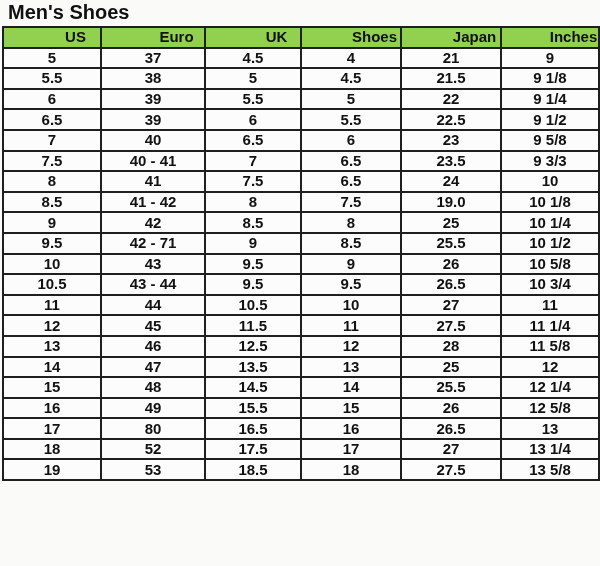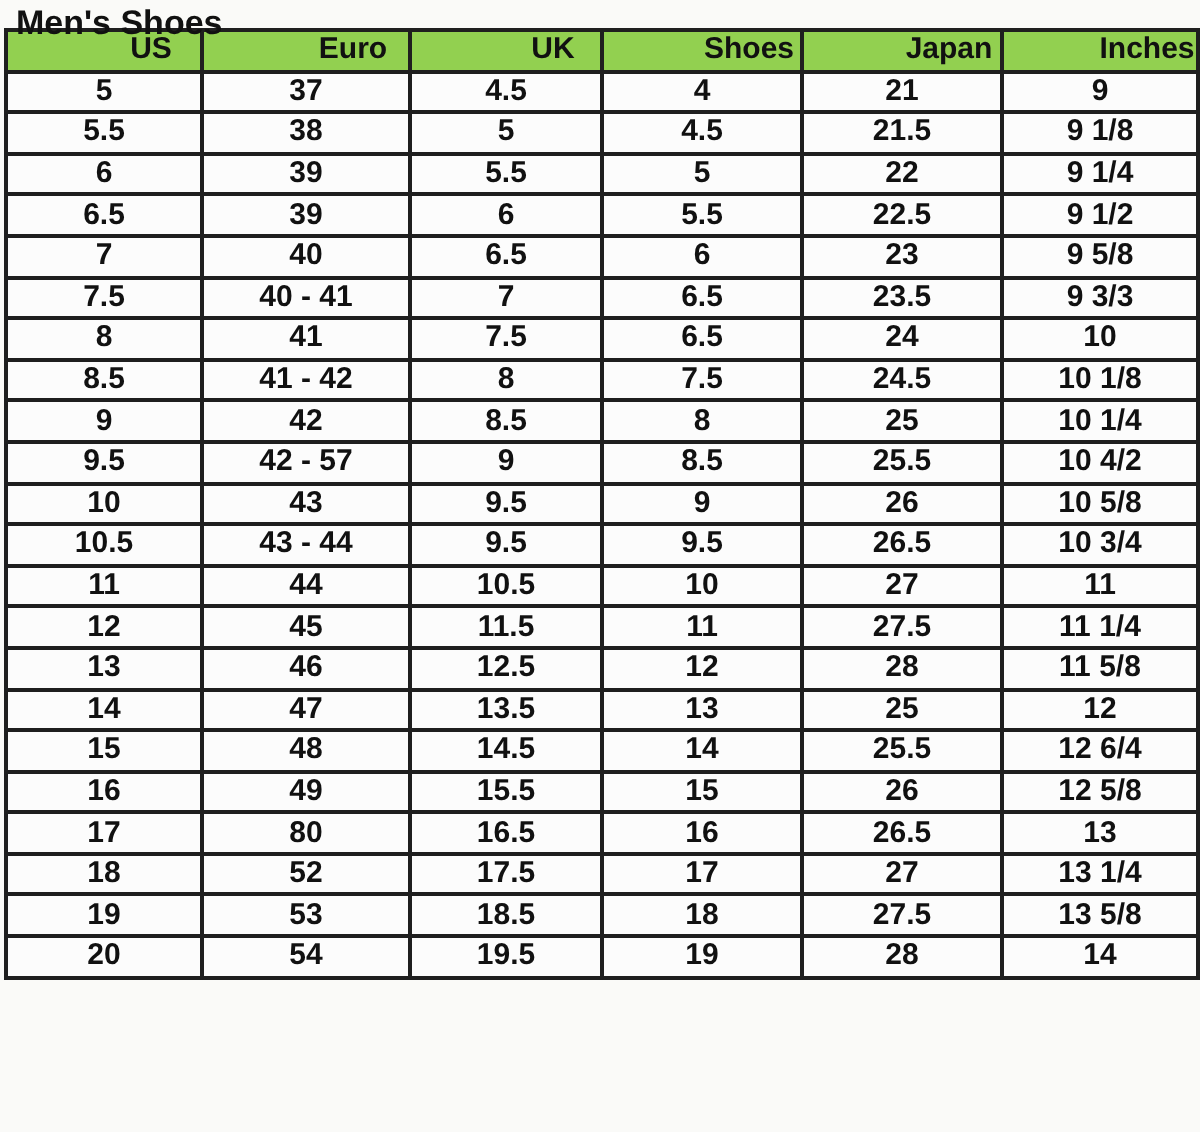--- a/index.html
+++ b/index.html
@@ -12,26 +12,26 @@
   *{box-sizing:border-box;}
   html,body{margin:0;padding:0;}
   body{
     width:600px;height:566px;
     background:var(--page-bg);
     font-family:"Liberation Sans", sans-serif;
     color:var(--text);
     overflow:hidden;
   }
   .page-title{
-    font-size:17px;
+    font-size:20px;
     font-weight:bold;
     color:var(--text);
     padding:2px 0 2px 8px;
     line-height:20px;
-    height:14px;
+    height:26px;
   }
   table.size-table{
     border-collapse:collapse;
     table-layout:fixed;
     width:596px;
     margin-left:2px;
   }
   table.size-table th,
   table.size-table td{
     border:2px solid var(--border);
@@ -134,38 +134,38 @@
         <td>7.5</td>
         <td>6.5</td>
         <td>24</td>
         <td>10</td>
       </tr>
       <tr>
         <td>8.5</td>
         <td>41 - 42</td>
         <td>8</td>
         <td>7.5</td>
-        <td>24.5</td>
+        <td>19.0</td>
         <td>10 1/8</td>
       </tr>
       <tr>
         <td>9</td>
         <td>42</td>
         <td>8.5</td>
         <td>8</td>
         <td>25</td>
         <td>10 1/4</td>
       </tr>
       <tr>
         <td>9.5</td>
-        <td>42 - 57</td>
+        <td>42 - 71</td>
         <td>9</td>
         <td>8.5</td>
         <td>25.5</td>
-        <td>10 4/2</td>
+        <td>10 1/2</td>
       </tr>
       <tr>
         <td>10</td>
         <td>43</td>
         <td>9.5</td>
         <td>9</td>
         <td>26</td>
         <td>10 5/8</td>
       </tr>
       <tr>
@@ -207,21 +207,21 @@
         <td>13</td>
         <td>25</td>
         <td>12</td>
       </tr>
       <tr>
         <td>15</td>
         <td>48</td>
         <td>14.5</td>
         <td>14</td>
         <td>25.5</td>
-        <td>12 6/4</td>
+        <td>12 1/4</td>
       </tr>
       <tr>
         <td>16</td>
         <td>49</td>
         <td>15.5</td>
         <td>15</td>
         <td>26</td>
         <td>12 5/8</td>
       </tr>
       <tr>
@@ -241,22 +241,14 @@
         <td>13 1/4</td>
       </tr>
       <tr>
         <td>19</td>
         <td>53</td>
         <td>18.5</td>
         <td>18</td>
         <td>27.5</td>
         <td>13 5/8</td>
       </tr>
-      <tr>
-        <td>20</td>
-        <td>54</td>
-        <td>19.5</td>
-        <td>19</td>
-        <td>28</td>
-        <td>14</td>
-      </tr>
     </tbody>
 </table>
 
 </body></html>

